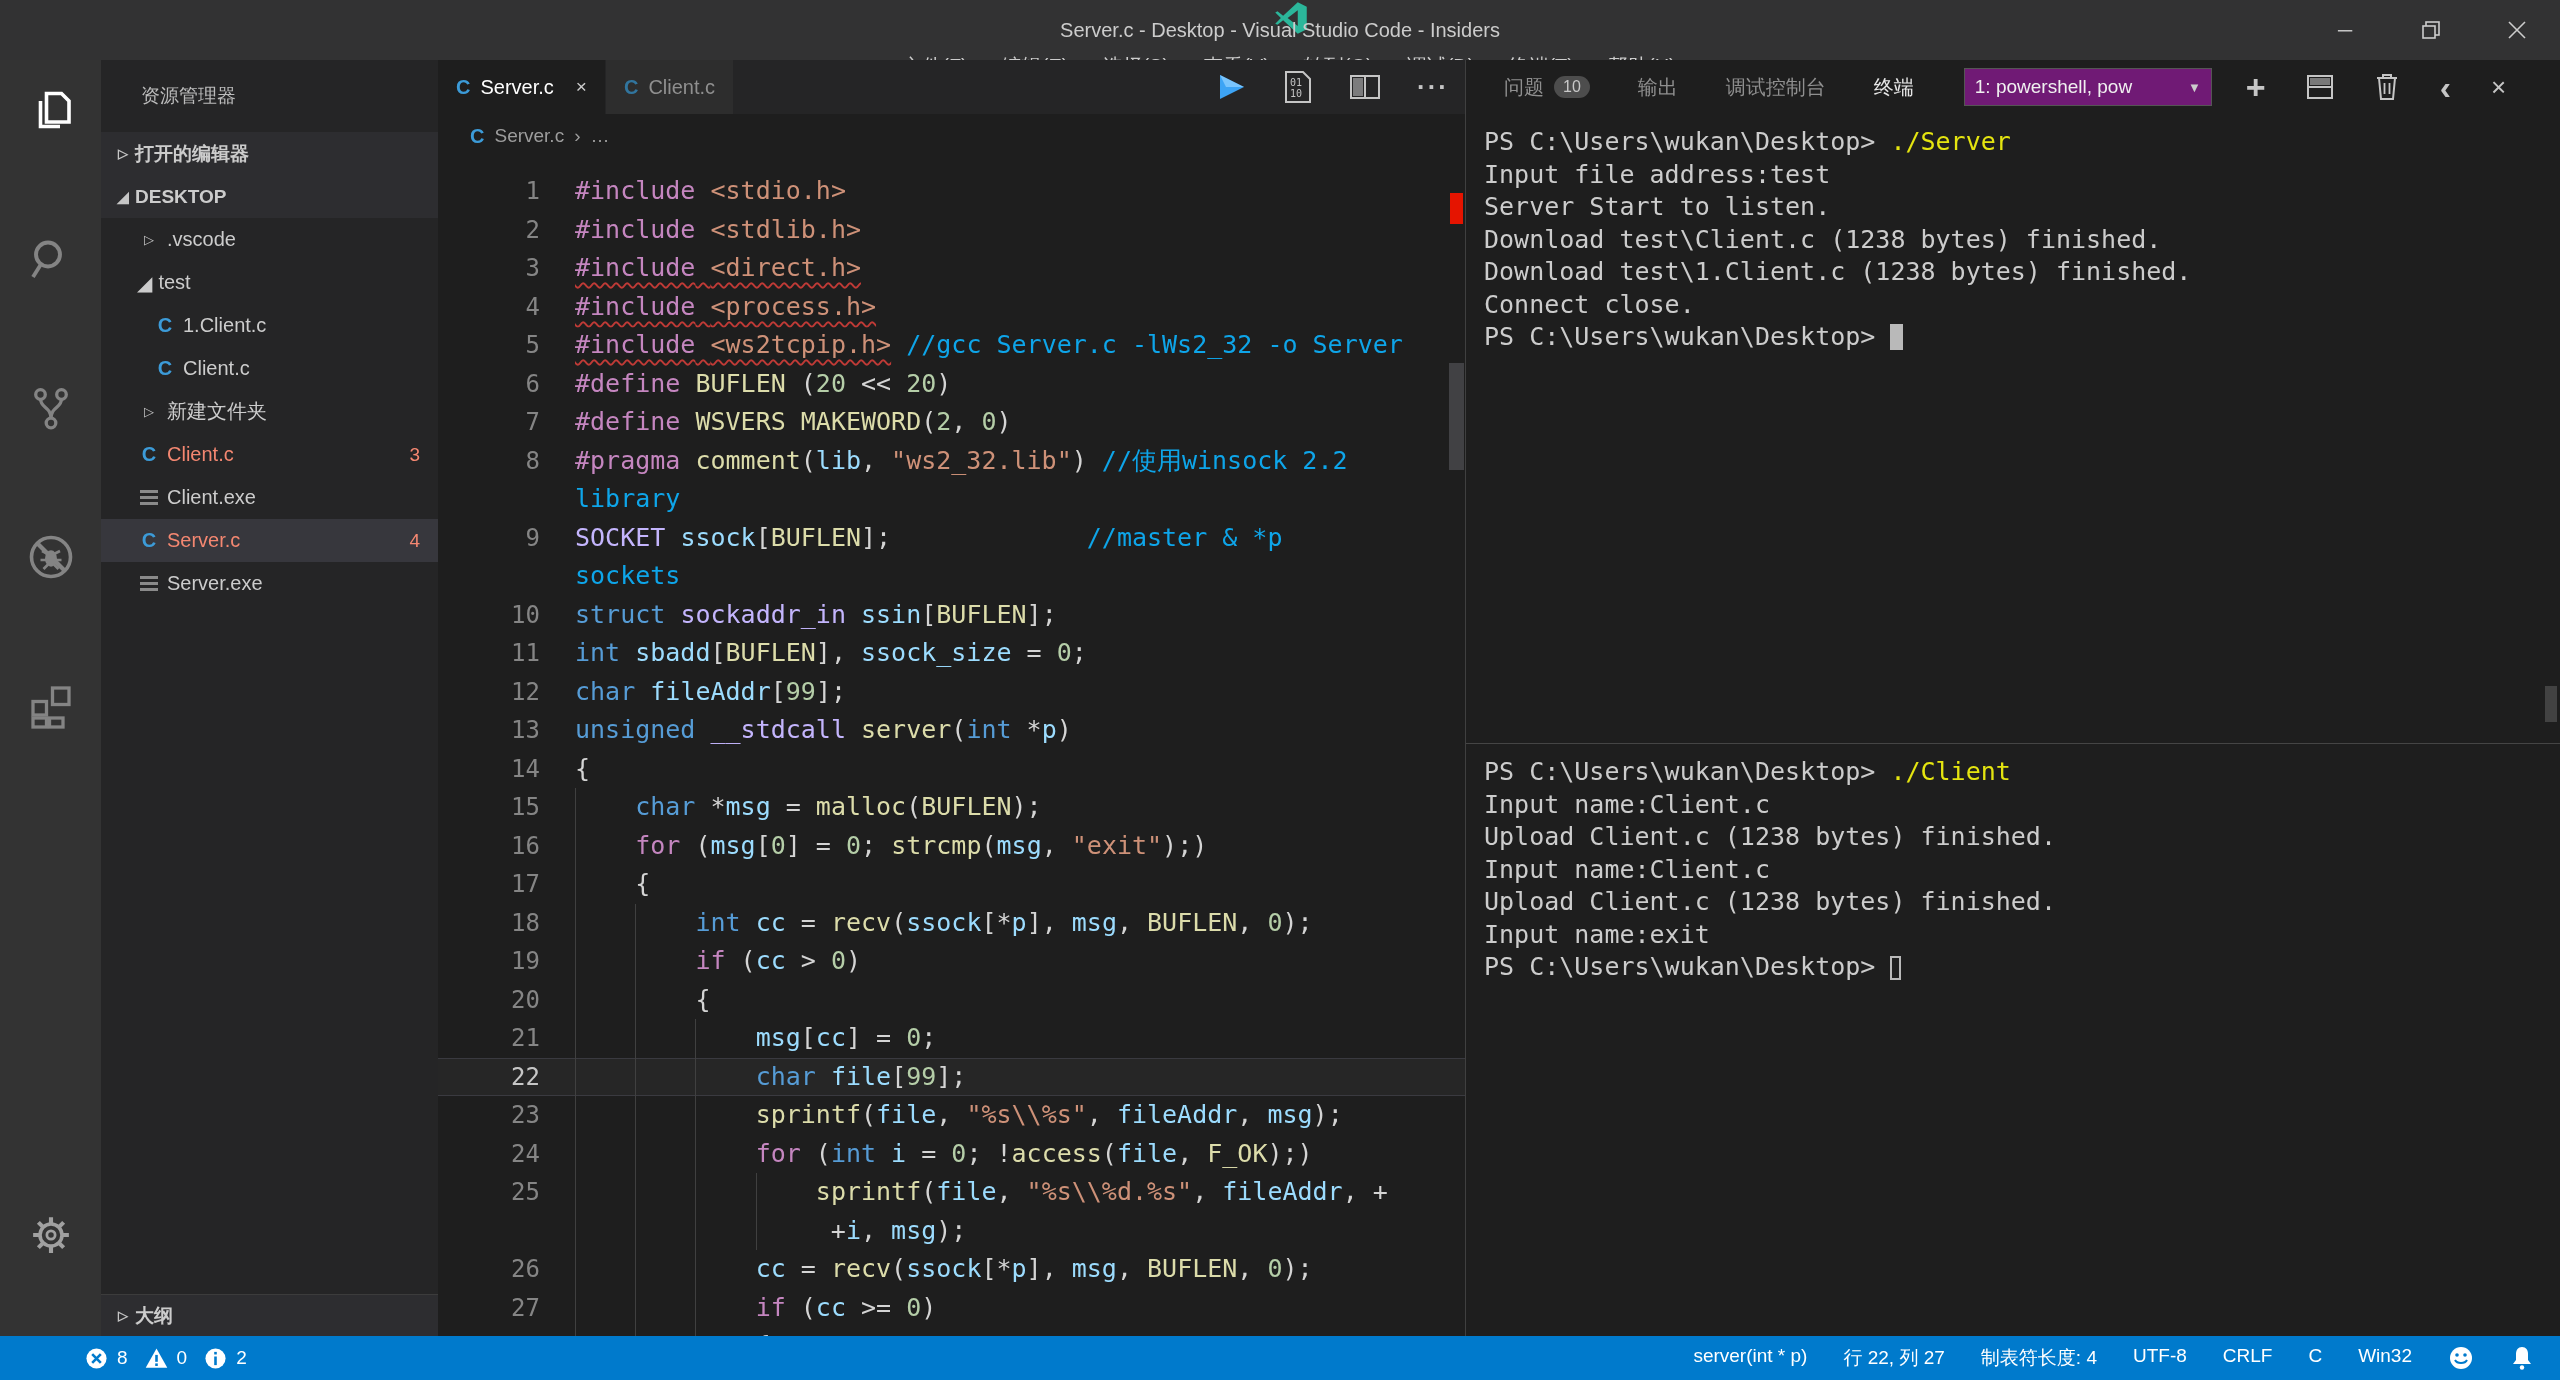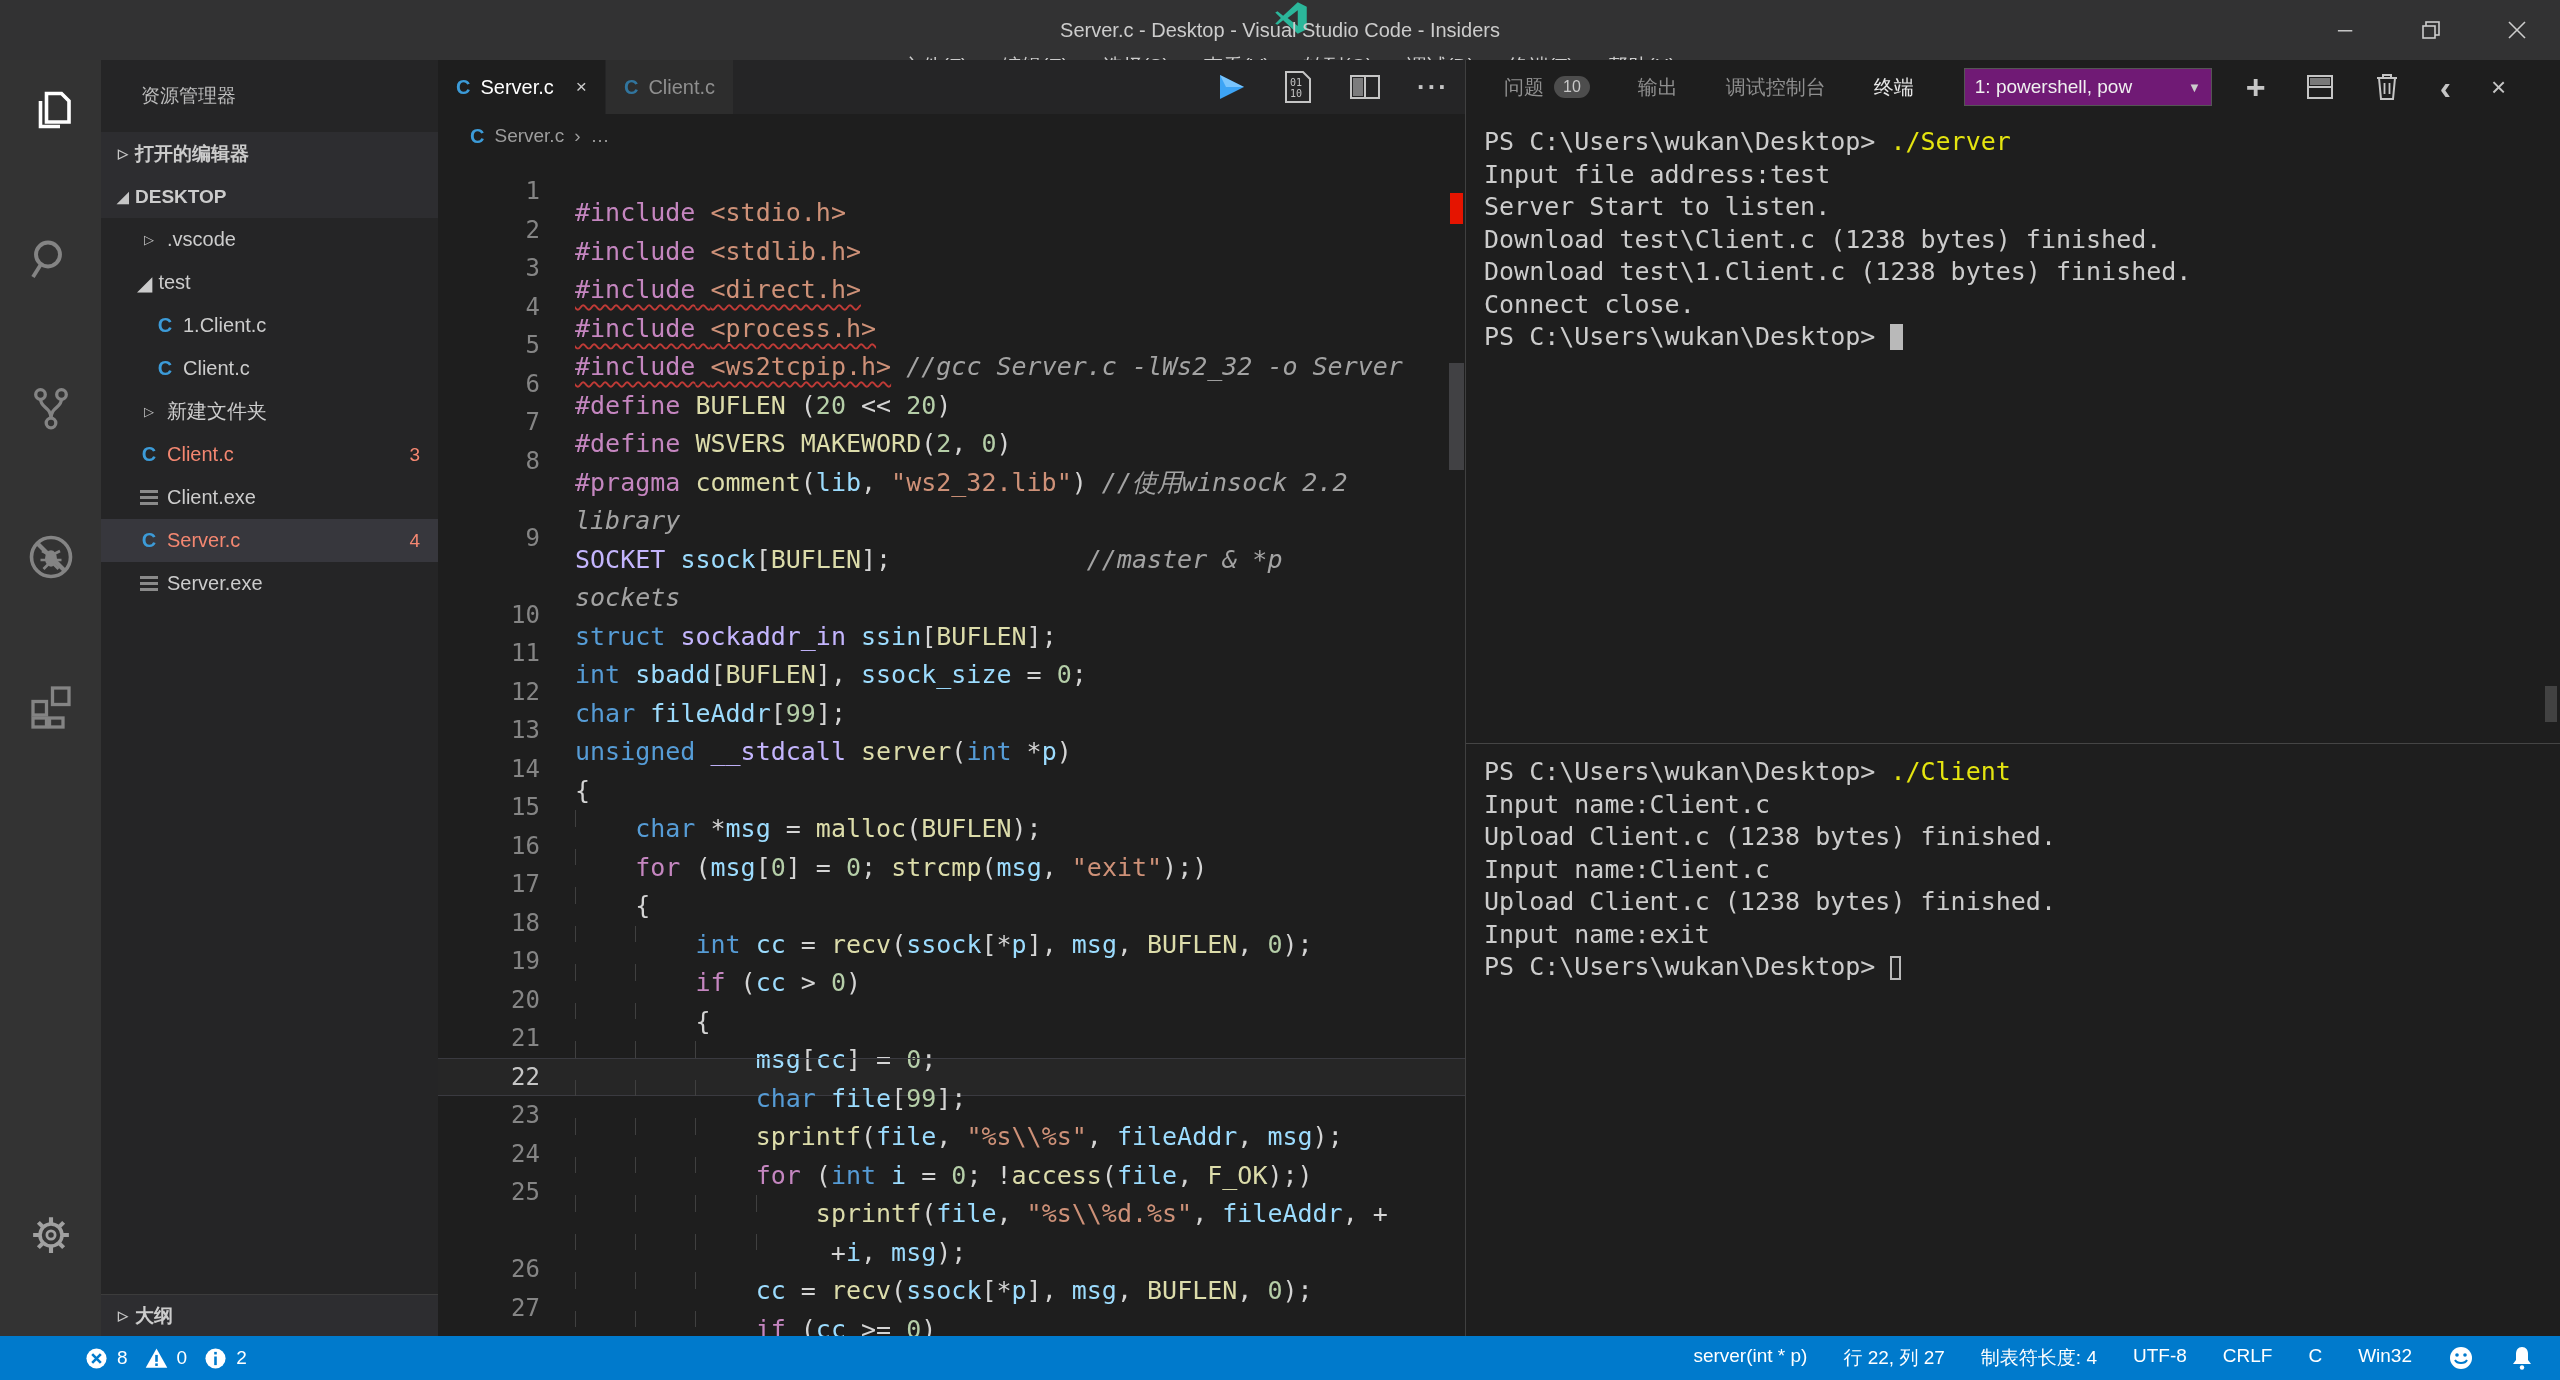--- a/index.html
+++ b/index.html
@@ -65,26 +65,26 @@
     color:#9D9D9D; font-size:19px; }
   .breadcrumb .cicon { width:auto; flex:0 0 auto; }
   .code { position:absolute; left:0; right:0; top:98px; bottom:0; overflow:hidden;
     font-family:"DejaVu Sans Mono","Liberation Mono",monospace; font-size:25px;
     line-height:38.5px; padding-top:14px; }
   .cl { display:flex; height:38.5px; position:relative; }
   .cl.cur { background:rgba(255,255,255,0.04);
     box-shadow:inset 0 1px 0 #3A3A40, inset 0 -1px 0 #3A3A40; }
   .cl.cur .ln { color:#C6C6C6; }
   .ln { flex:0 0 102px; text-align:right; color:#858585; font-size:24px; }
-  .ct { margin-left:35px; white-space:pre; position:relative; color:#D4D4D4;margin-top:22px; }
+  .ct { margin-left:35px; white-space:pre; position:relative; color:#D4D4D4; }
   .ct i.g { position:absolute; top:0; bottom:0; width:1px; background:#404040; }
   .tk-pp { color:#C586C0; } .tk-t { color:#C586C0; }
   .tk-k { color:#569CD6; }
   .tk-s { color:#CE9178; }
-  .tk-c { color:#a3a3a3;font-style:italic; }
+  .tk-c { color:#0ea5e9; }
   .tk-f { color:#DCDCAA; } .tk-m { color:#DCDCAA; }
   .tk-v { color:#9CDCFE; }
   .tk-n { color:#B5CEA8; }
   .tk-y { color:#c4b5fd;text-align:center; } .tk-d { color:#D4D4D4; }
   .sq { text-decoration:underline; text-decoration-style:wavy; text-decoration-color:#C03A36;
     text-decoration-thickness:1.5px; text-underline-offset:6px; }
   .ed-mark-red { position:absolute; right:2px; top:133px; width:13px; height:31px; background:#E51400; }
   .ed-thumb { position:absolute; right:1px; top:303px; width:15px; height:107px; background:#4E4E52; opacity:.75; }
 
   

